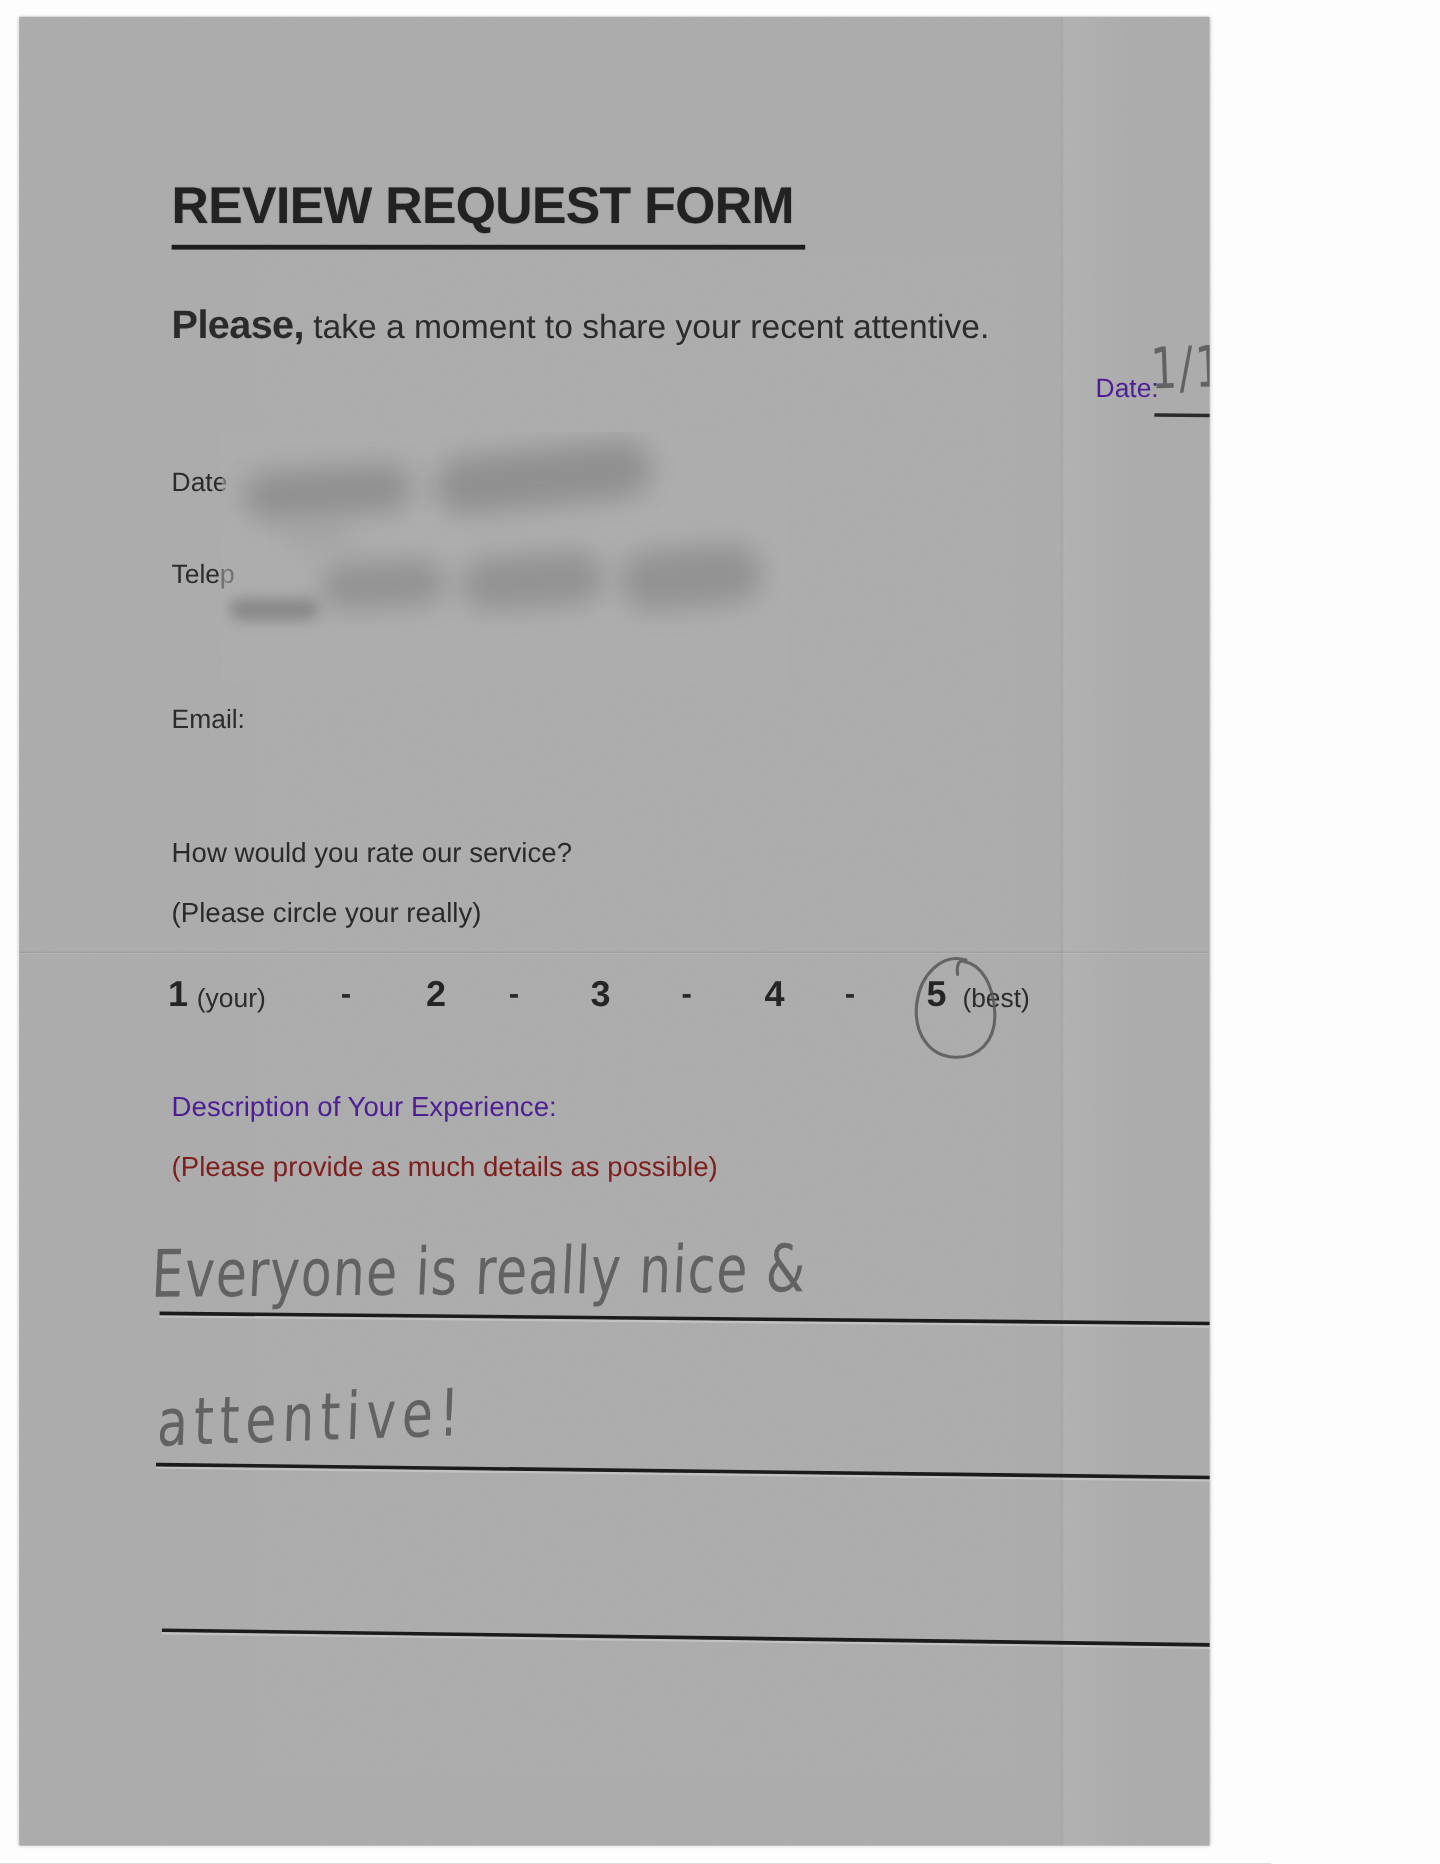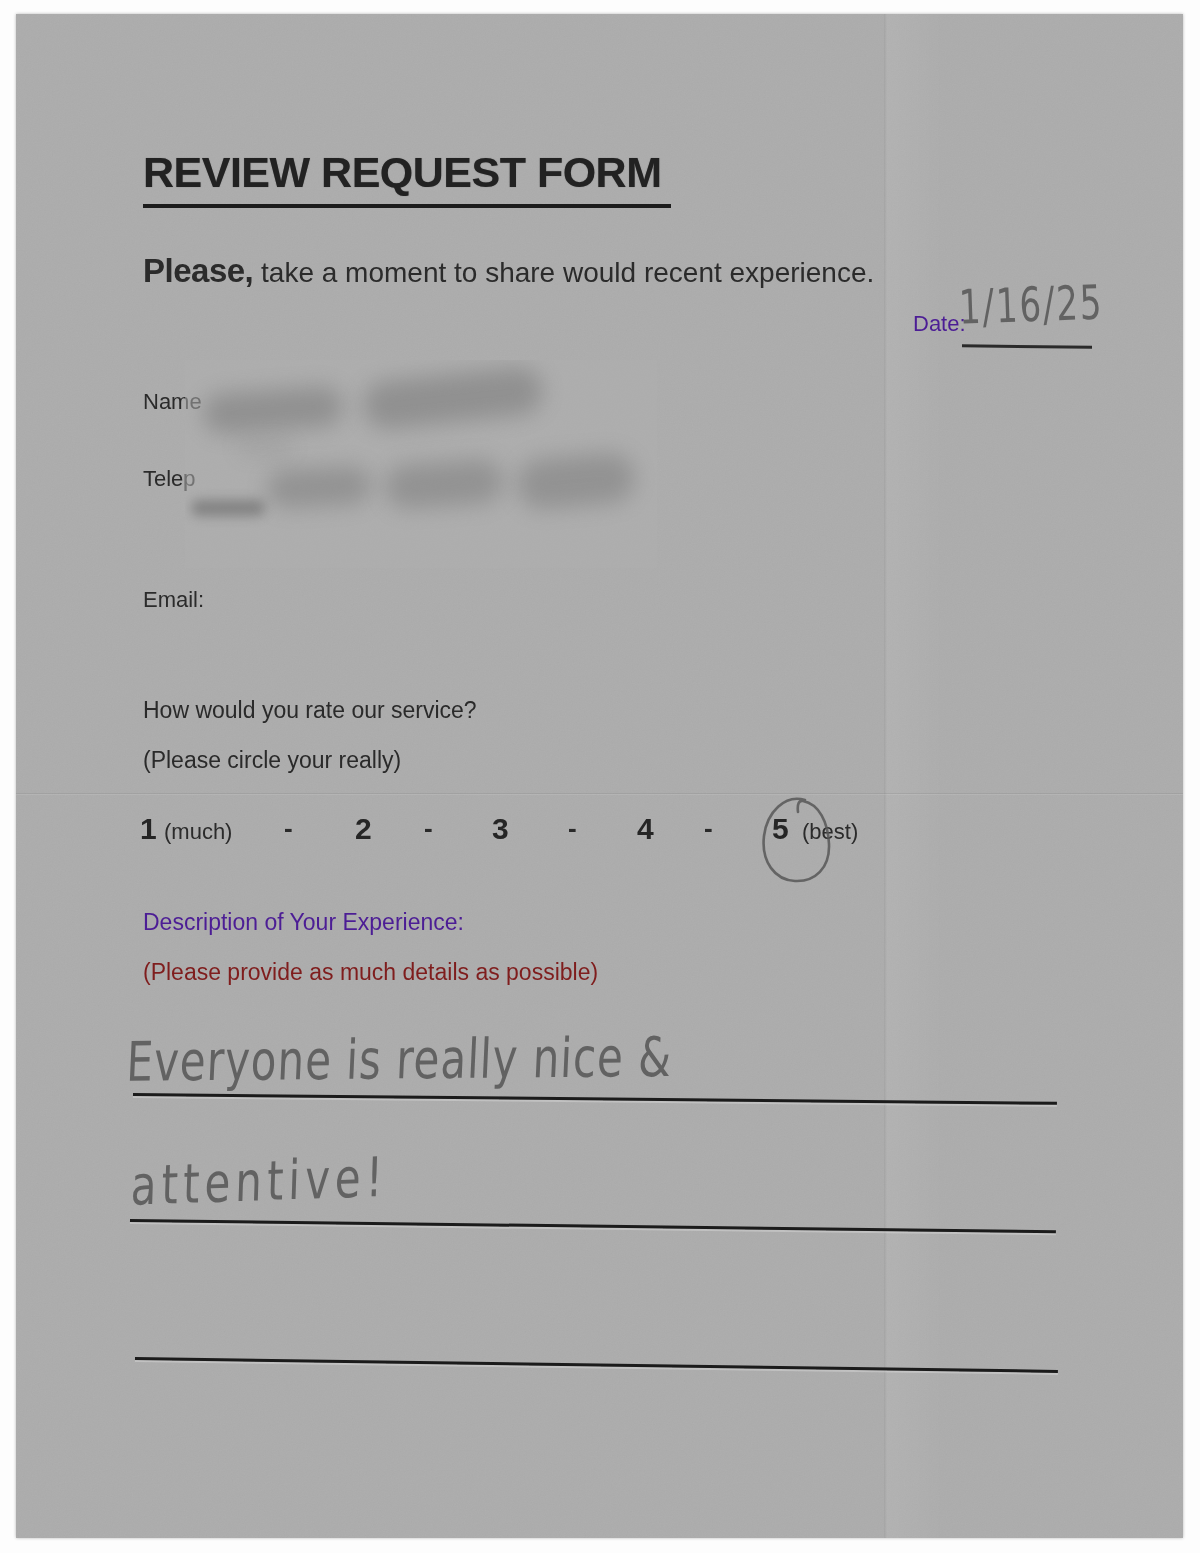--- a/index.html
+++ b/index.html
@@ -4,21 +4,21 @@
 <style>
   html,body{margin:0;padding:0;}
   body{
     width:1200px;height:1553px;
     background:#fdfdfd;
     overflow:hidden;
     font-family:"Liberation Sans", sans-serif;
     position:relative;
   }
   .page{
-    position:absolute;left:16px;top:14px;width:1167px;height:1524px;
+    position:absolute;left:16px;top:14px;width:992px;height:1524px;
     background:#acacac;
     box-shadow:0 0 3px rgba(0,0,0,0.28);
     overflow:hidden;
   }
   .grain{position:absolute;left:0;top:0;z-index:1;pointer-events:none;}
   .crease-v{
     position:absolute;left:868px;top:0;width:70px;height:100%;z-index:2;
     background:linear-gradient(to right, rgba(90,90,90,0.10) 0px, rgba(255,255,255,0.07) 3px, rgba(255,255,255,0.0) 60px);
   }
   .crease-h{
@@ -109,46 +109,46 @@
       <feTurbulence type="fractalNoise" baseFrequency="0.85" numOctaves="2"></feTurbulence>
       <feColorMatrix type="saturate" values="0"></feColorMatrix>
     </filter>
     <rect width="1167" height="1524" filter="url(#g)" opacity="0.07"></rect>
   </svg>
 
   <div class="crease-v"></div>
   <div class="crease-h"></div>
 
   <div class="printed title">REVIEW REQUEST FORM</div>
-  <div class="printed intro"><b>Please,</b><span> take a moment to share would recent experience.</span></div>
+  <div class="printed intro"><b>Please,</b><span> take a moment to share your recent attentive.</span></div>
 
   <div class="printed date-label">Date:</div>
   <div class="date-line"></div>
   <div class="handwriting hw-date">1/16/25</div>
 
-  <div class="printed field-label name-label">Name</div>
+  <div class="printed field-label name-label">Date</div>
   <div class="printed field-label telep-label">Telep</div>
   <div class="printed field-label email-label">Email:</div>
 
   <div class="blur-patch">
     <div class="blob b-name1"></div>
     <div class="blob b-name2"></div>
     <div class="blob b-name3"></div>
     <div class="blob b-ph-dash"></div>
     <div class="blob b-ph1"></div>
     <div class="blob b-ph2"></div>
     <div class="blob b-ph3"></div>
   </div>
 
   <div class="printed question">How would you rate our service?</div>
   <div class="printed circ-instr">(Please circle your really)</div>
 
   <div class="rating-row">
     <span class="num n1">1</span>
-    <span class="suffix sx-worst">(much)</span>
+    <span class="suffix sx-worst">(your)</span>
     <span class="sep s1">-</span>
     <span class="num n2">2</span>
     <span class="sep s2">-</span>
     <span class="num n3">3</span>
     <span class="sep s3">-</span>
     <span class="num n4">4</span>
     <span class="sep s4">-</span>
     <span class="num n5">5</span>
     <span class="suffix sx-best">(best)</span>
   </div>

